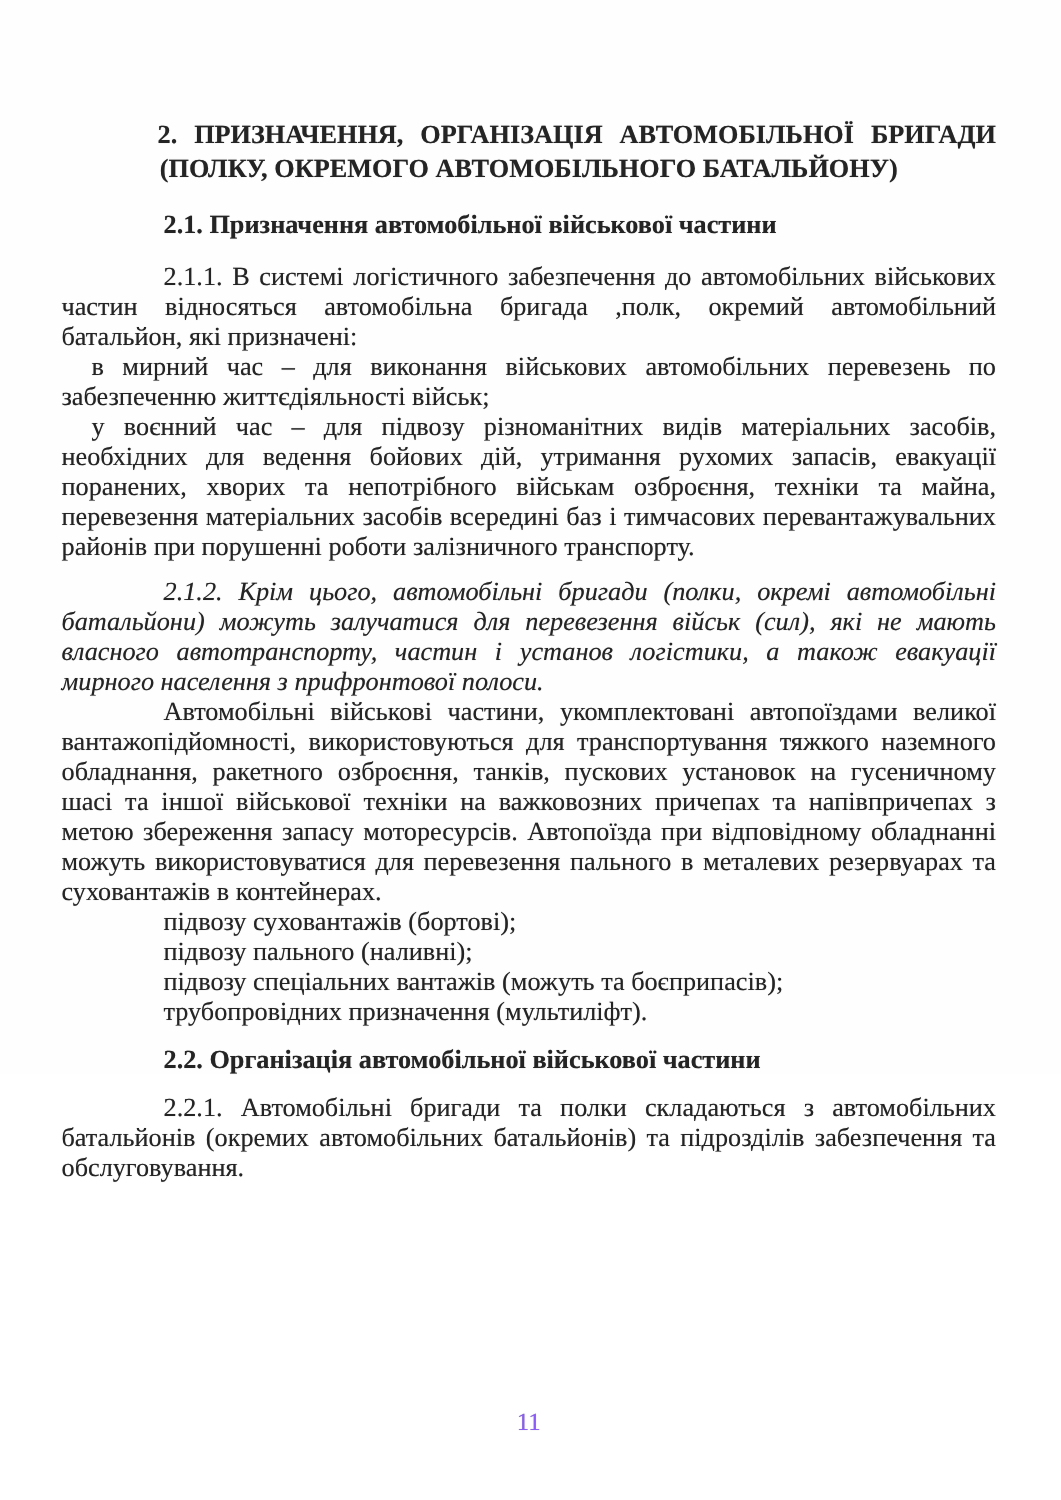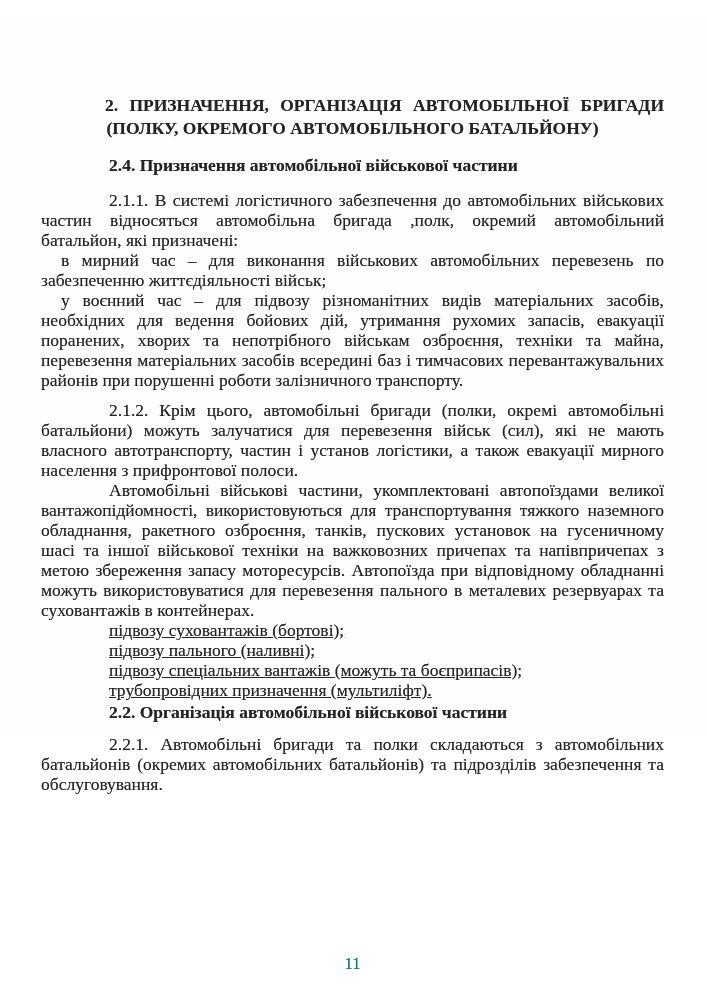--- a/index.html
+++ b/index.html
@@ -11,21 +11,21 @@
     width: 707px;
     height: 1000px;
     position: relative;
     overflow: hidden;
     font-family: "Liberation Serif", "DejaVu Serif", serif;
     color: #242424;
     -webkit-font-smoothing: antialiased;
   }
   .page {
     position: absolute;
-    top: 16px; left: 0;
+    top: 0; left: 0;
     width: 707px;
     height: 716px;
     background: #fefefe;
     box-sizing: border-box;
     padding: 78px 43px 0 41px;
   }
   .textblock {
     font-size: 17.5px;
     line-height: 20px;
     text-shadow: 0 0 0.5px rgba(40,40,40,0.55);
@@ -47,63 +47,63 @@
     text-align: center;
   }
   .section-heading {
     font-weight: bold;
     font-size: 17.5px;
     line-height: 20px;
     text-indent: 68px;
     margin: 0 0 15px 0;
   }
   .section-heading.h22 {
-    margin-top: 2px;
+    margin-top: 12px;
     margin-bottom: 12px;
   }
   p.para {
     margin: 0;
     text-align: justify;
     text-indent: 68px;
   }
-  p.para.gap-before { margin-top: 10px; }
+  p.para.gap-before { margin-top: 10px; font-style: italic; }
   p.clause {
     margin: 0;
     text-align: justify;
     text-indent: 20px;
   }
   .spec-list {
     margin: 0 0 0 0;
     padding: 0 0 0 68px;
     list-style: none;
   }
-  .spec-list li { margin: 0; text-decoration: underline; }
+  .spec-list li { margin: 0; }
   .page-number {
     position: absolute;
     left: 41px;
     width: 623px;
     top: 938px;
     text-align: center;
     font-size: 16.5px;
-    color: #0f766e;
+    color: #8b5cf6;
     text-shadow: 0 0 0.5px rgba(40,40,40,0.5);
   }
 </style>
 </head>
 <body>
 
 <div class="page">
   <div class="textblock">
 
     <h1 class="chapter-heading">
       <span class="line1">2. ПРИЗНАЧЕННЯ, ОРГАНІЗАЦІЯ АВТОМОБІЛЬНОЇ БРИГАДИ</span>
       <span class="line2">(ПОЛКУ, ОКРЕМОГО АВТОМОБІЛЬНОГО БАТАЛЬЙОНУ)</span>
     </h1>
 
-    <h2 class="section-heading">2.4. Призначення автомобільної військової частини</h2>
+    <h2 class="section-heading">2.1. Призначення автомобільної військової частини</h2>
 
     <p class="para">2.1.1. В системі логістичного забезпечення до автомобільних військових частин відносяться автомобільна бригада ,полк, окремий автомобільний батальйон, які призначені:</p>
 
     <p class="clause">в мирний час – для виконання військових автомобільних перевезень по забезпеченню життєдіяльності військ;</p>
 
     <p class="clause">у воєнний час – для підвозу різноманітних видів матеріальних засобів, необхідних для ведення бойових дій, утримання рухомих запасів, евакуації поранених, хворих та непотрібного військам озброєння, техніки та майна, перевезення матеріальних засобів всередині баз і тимчасових перевантажувальних районів при порушенні роботи залізничного транспорту.</p>
 
     <p class="para gap-before">2.1.2. Крім цього, автомобільні бригади (полки, окремі автомобільні батальйони) можуть залучатися для перевезення військ (сил), які не мають власного автотранспорту, частин і установ логістики, а також евакуації мирного населення з прифронтової полоси.</p>
 
     <p class="para">Автомобільні військові частини, укомплектовані автопоїздами великої вантажопідйомності, використовуються для транспортування тяжкого наземного обладнання, ракетного озброєння, танків, пускових установок на гусеничному шасі та іншої військової техніки на важковозних причепах та напівпричепах з метою збереження запасу моторесурсів. Автопоїзда при відповідному обладнанні можуть використовуватися для перевезення пального в металевих резервуарах та суховантажів в контейнерах.</p>

